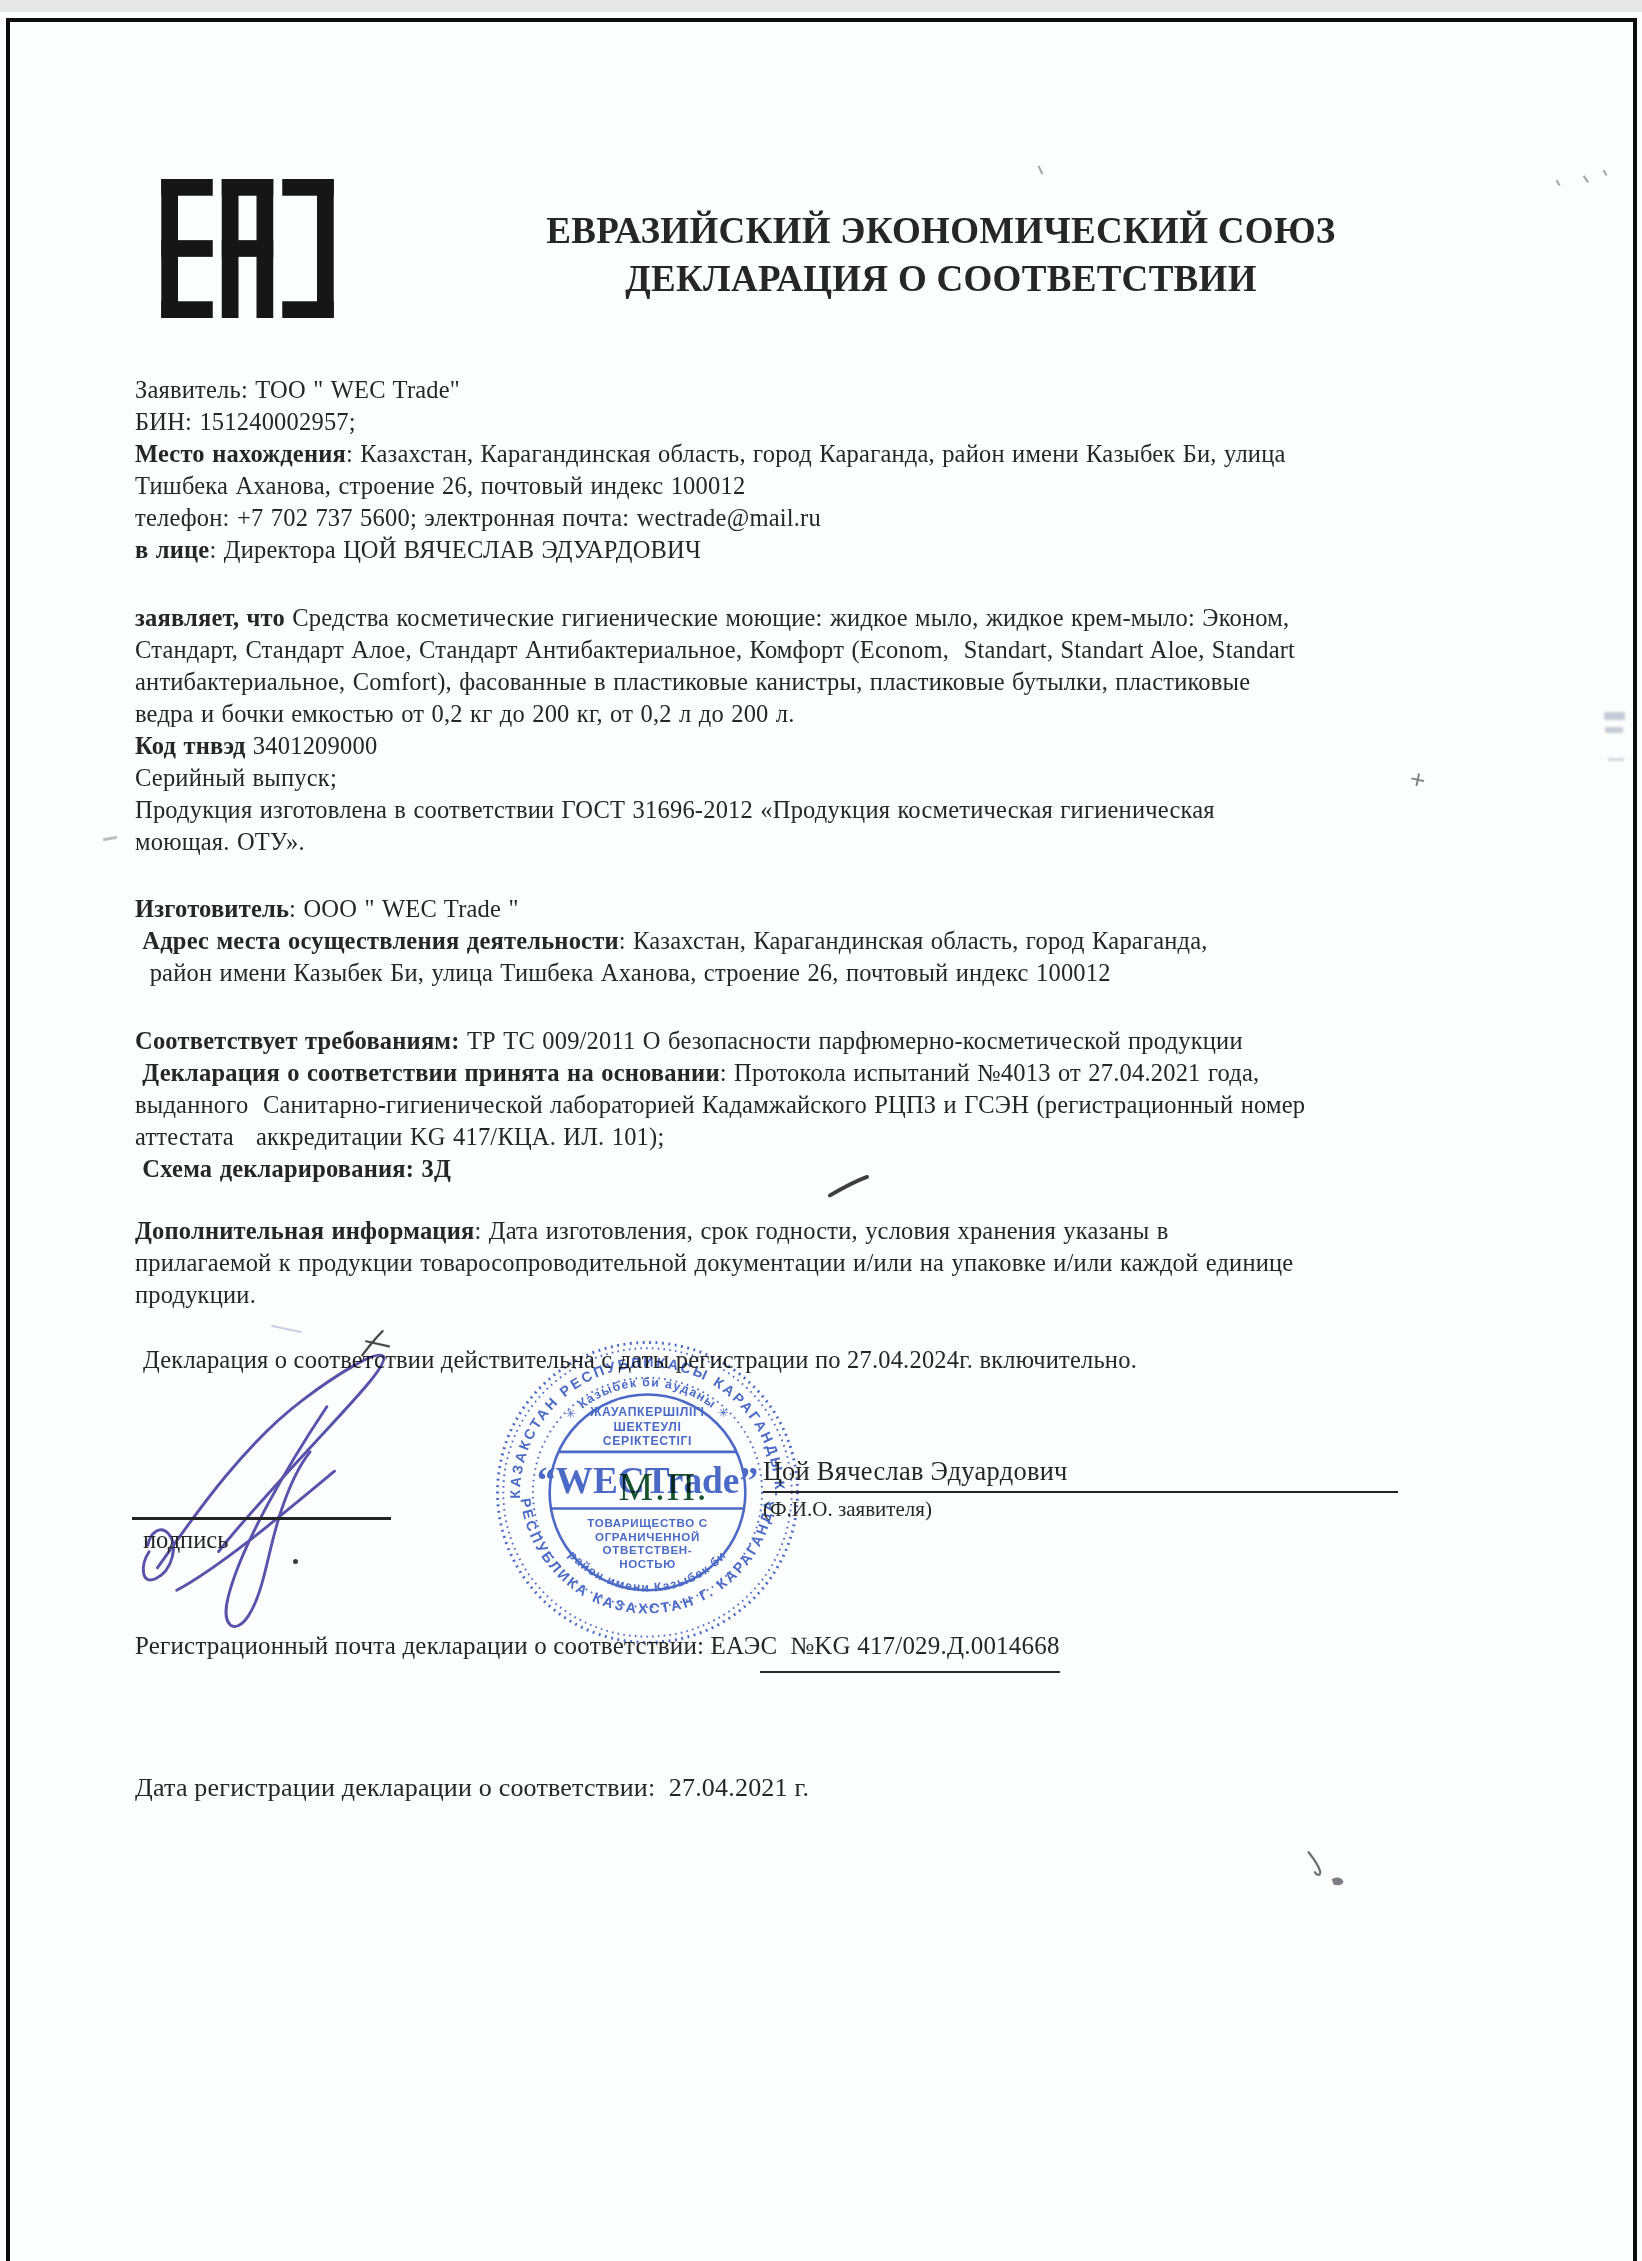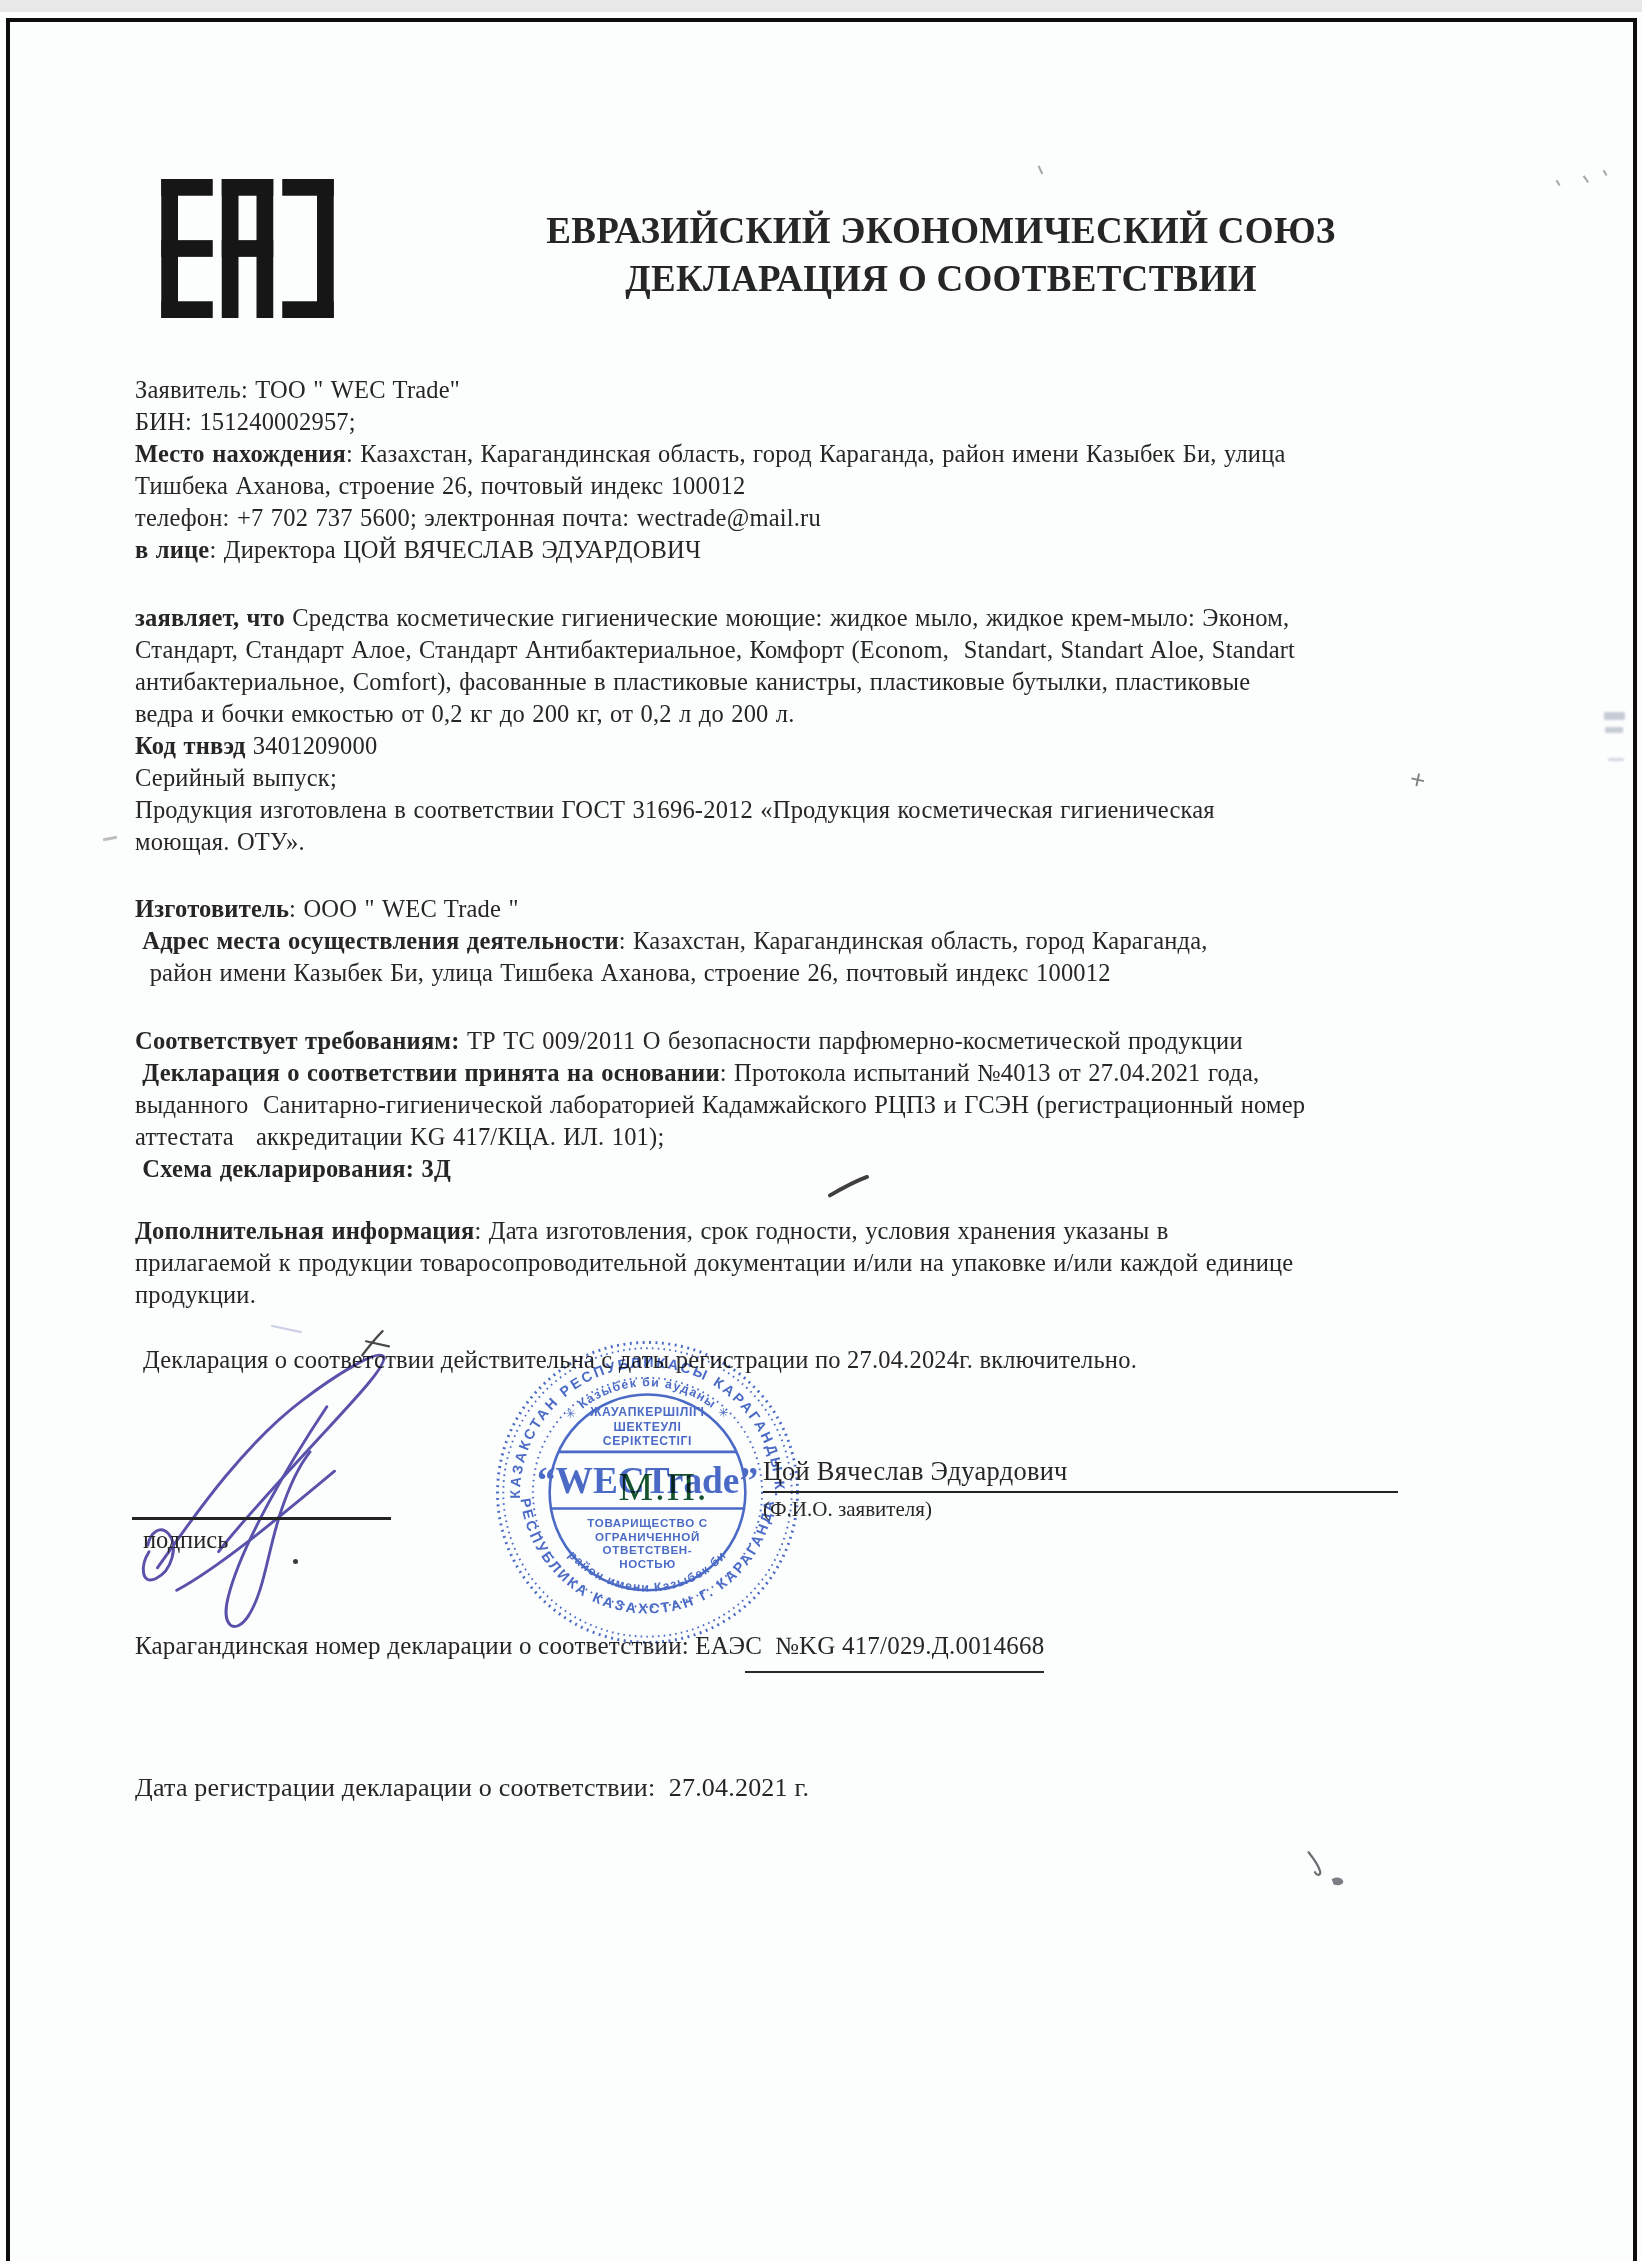--- a/index.html
+++ b/index.html
@@ -172,21 +172,21 @@
   <div class="sigline"></div>
   <div class="podpis">подпись</div>
   <div class="sigdot"></div>
 
   <div class="fio">
     <div class="nm">Цой Вячеслав Эдуардович</div>
     <div class="ul"></div>
     <div class="cp">(Ф.И.О. заявителя)</div>
   </div>
 
-  <div class="regline"><span>Карагандинская номер декларации о соответствии: ЕАЭ</span><span class="uline">С  №KG 417/029.Д.0014668</span></div>
+  <div class="regline"><span>Регистрационный почта декларации о соответствии: ЕАЭ</span><span class="uline">С  №KG 417/029.Д.0014668</span></div>
   <div class="dateline">Дата регистрации декларации о соответствии:  27.04.2021 г.</div>
 
   <svg class="art" style="left:828px; top:1163px" width="41" height="23" viewBox="0 0 64 36">
     <path d="M 3 32 C 20 22 42 10 61 3" fill="none" stroke="#3f3f42" stroke-width="6" stroke-linecap="round"></path>
   </svg>
   <svg class="art" style="left:358px; top:1314px" width="39" height="35" viewBox="0 0 60 55">
     <path d="M 6 46 C 18 30 28 18 38 8" fill="none" stroke="#4a4a4a" stroke-width="3.5" stroke-linecap="round"></path>
     <path d="M 12 24 L 48 32" fill="none" stroke="#4a4a4a" stroke-width="3.5" stroke-linecap="round"></path>
   </svg>
   <div class="art" style="left:271px; top:1316px; width:31px; height:1.9px; background:#98a0cf; opacity:.5; transform:rotate(12deg)"></div>

